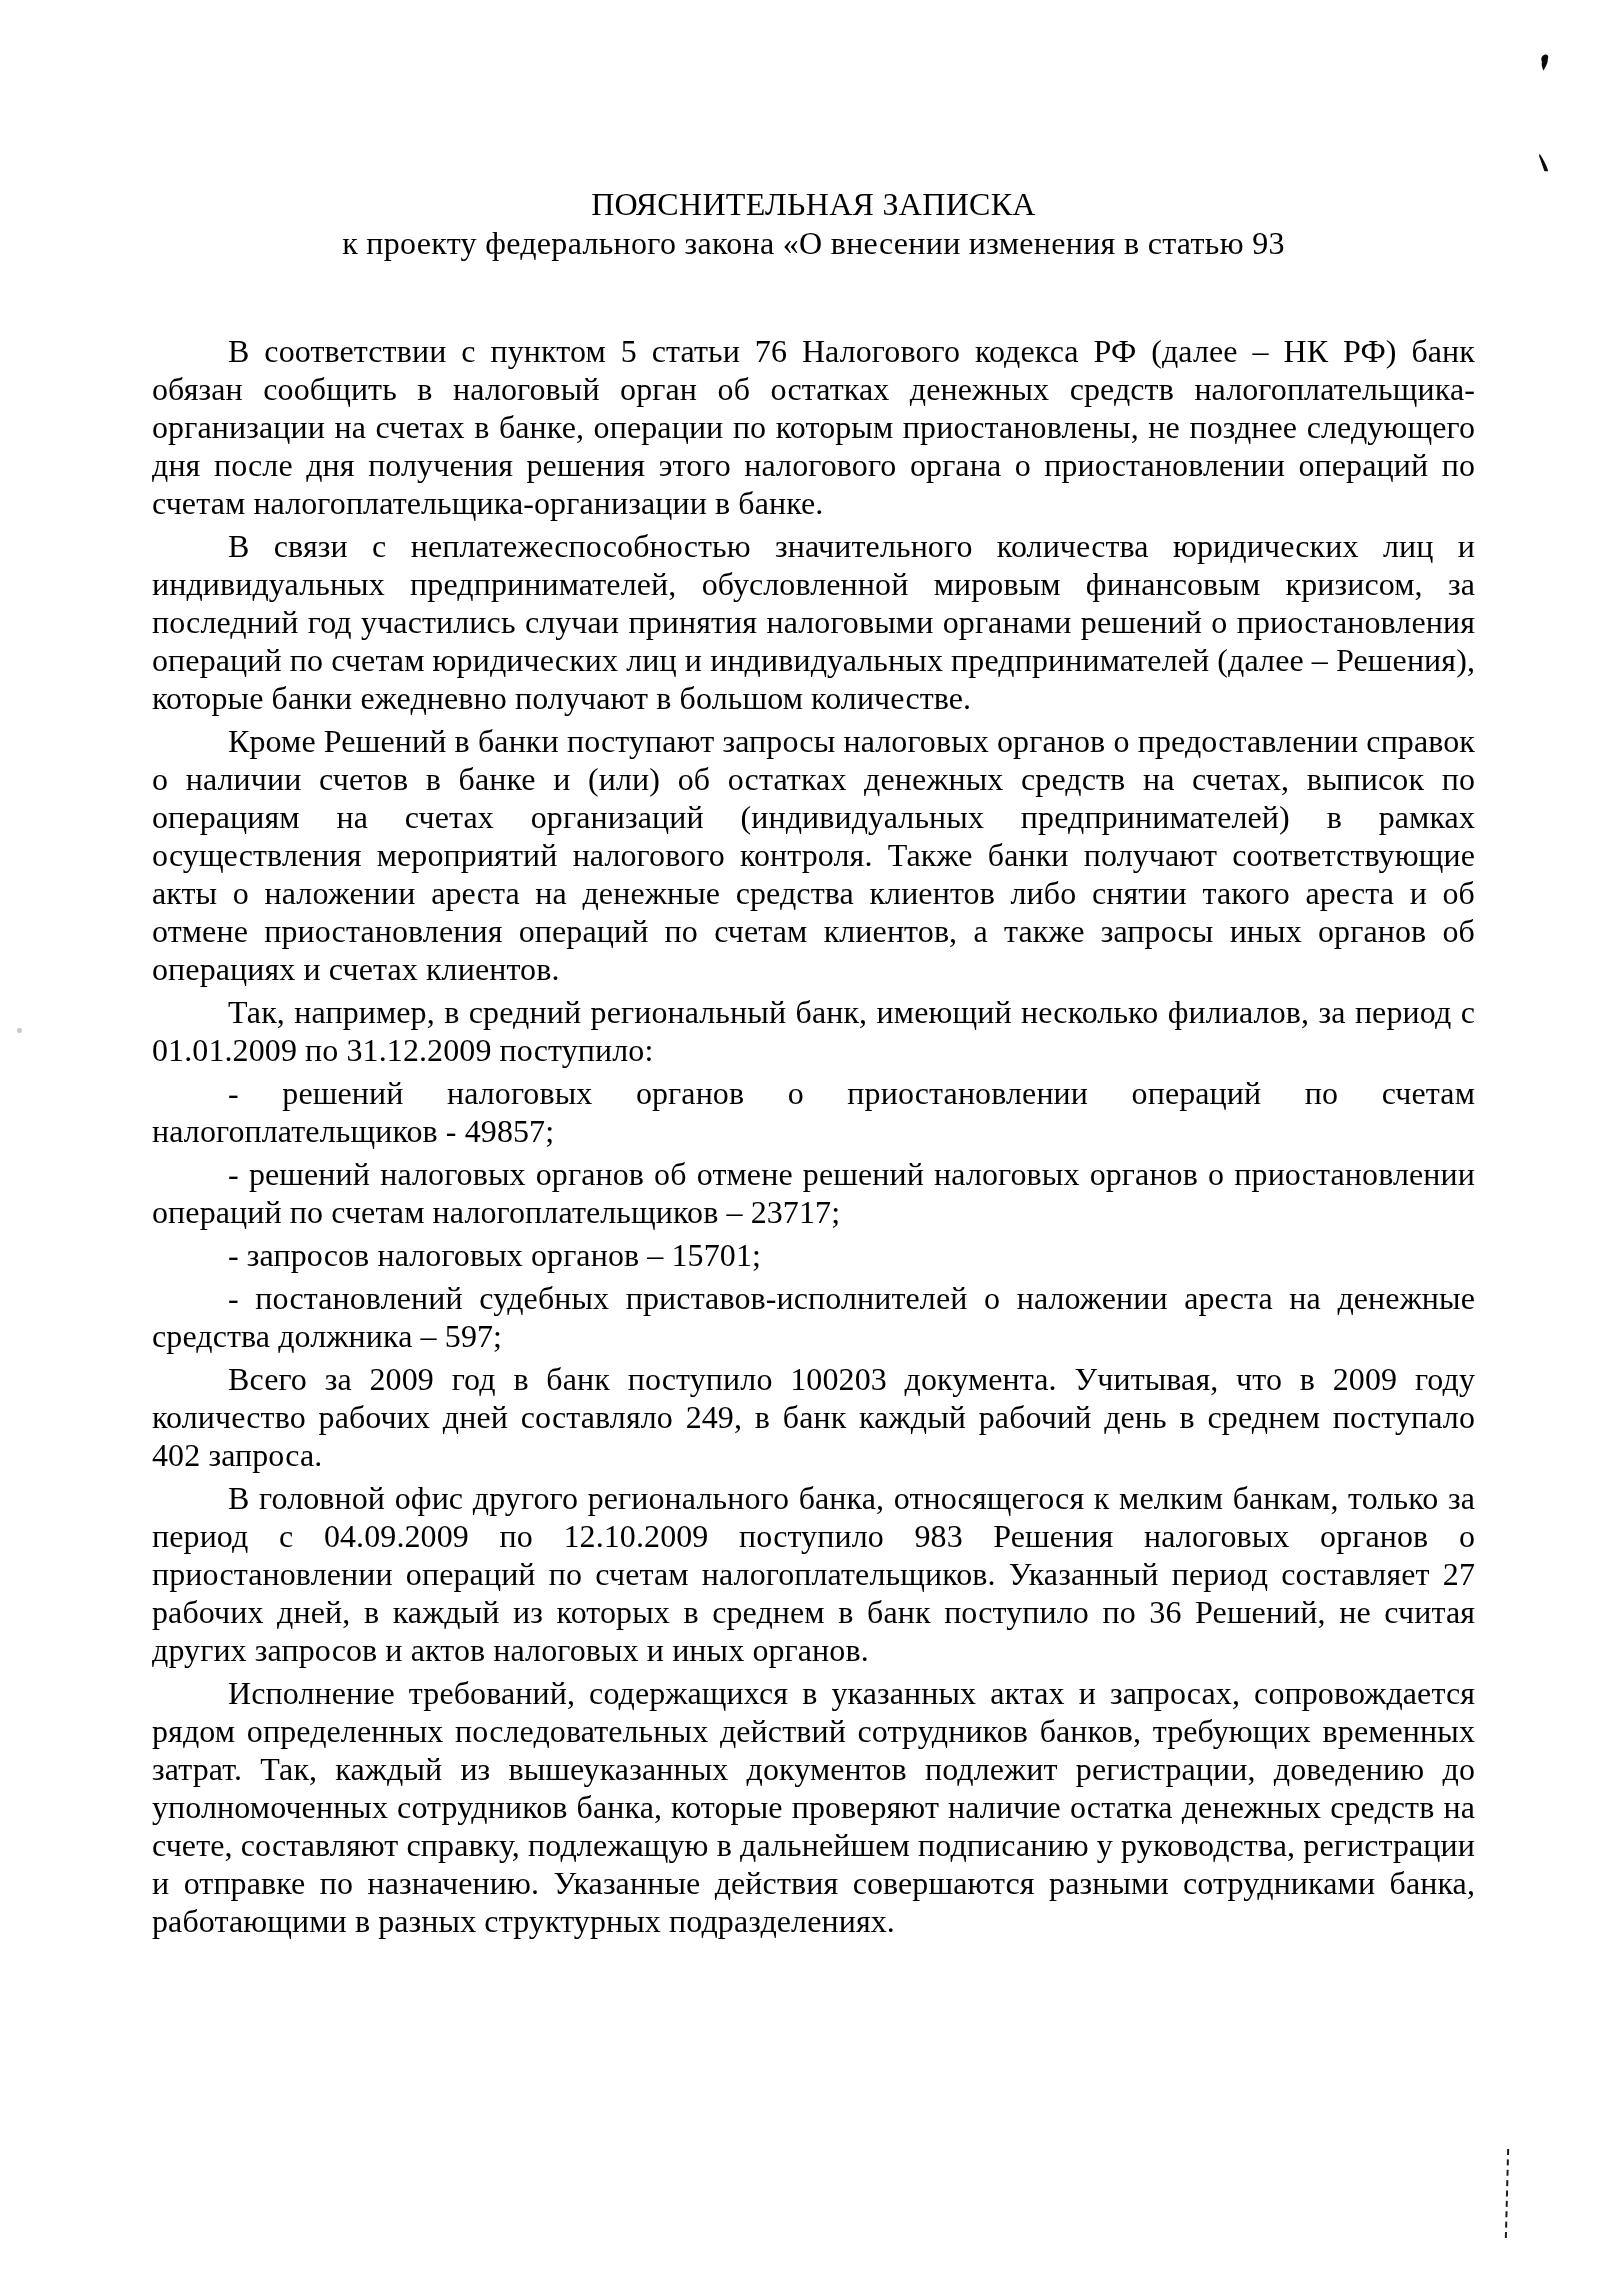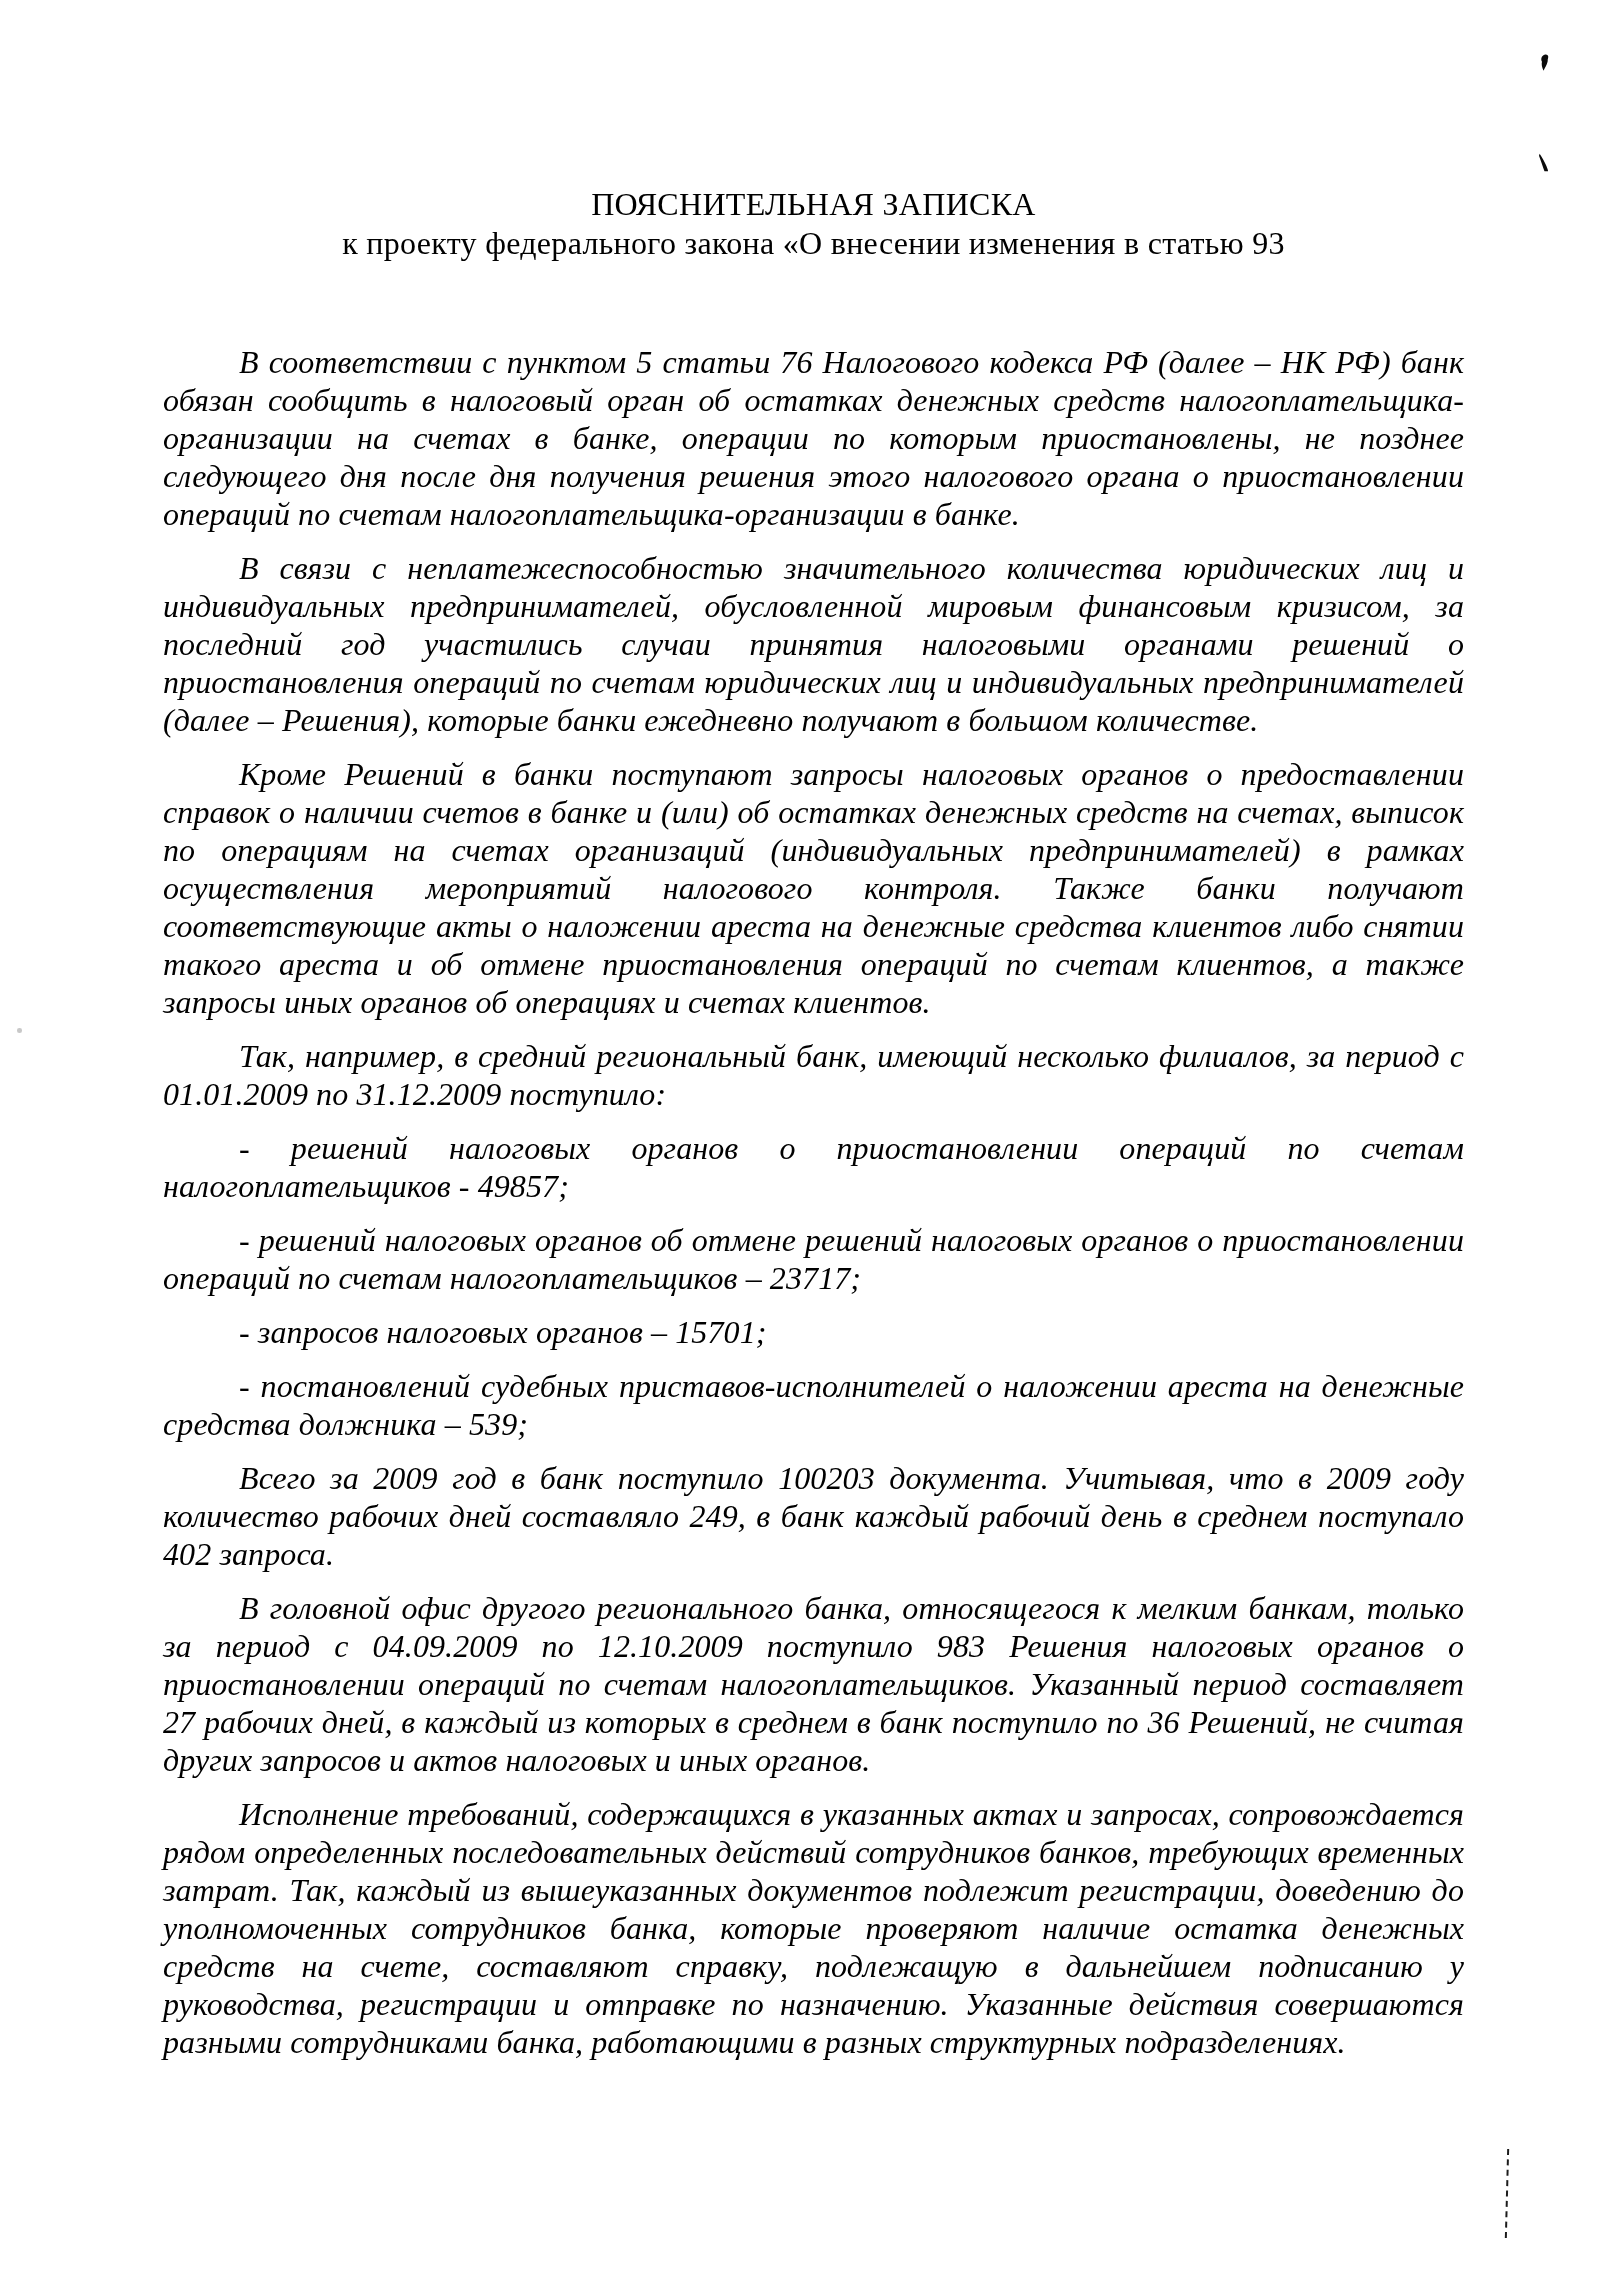--- a/index.html
+++ b/index.html
@@ -39,24 +39,23 @@
     top: 327px;
     left: 147px;
     width: 1333px;
     font-size: 32px;
     line-height: 38px;
     text-align: justify;
     letter-spacing: 0.1px;
     filter: blur(0.2px);
   }
   .body-text p {
-    margin: 16px;
+    margin: 5px;
     padding: 0;
     text-indent: 76px;
-    font-style: italic;
   }
   
   .ink-blob {
     position: absolute;
     left: 1540px;
     top: 54px;
     width: 9.7px;
     height: 17.4px;
   }
   .ink-tick {
@@ -97,21 +96,21 @@
   </h1>
 
   <div class="body-text">
     <p>В соответствии с пунктом 5 статьи 76 Налогового кодекса РФ (далее – НК РФ) банк обязан сообщить в налоговый орган об остатках денежных средств налогоплательщика-организации на счетах в банке, операции по которым приостановлены, не позднее следующего дня после дня получения решения этого налогового органа о приостановлении операций по счетам налогоплательщика-организации в банке.</p>
     <p>В связи с неплатежеспособностью значительного количества юридических лиц и индивидуальных предпринимателей, обусловленной мировым финансовым кризисом, за последний год участились случаи принятия налоговыми органами решений о приостановления операций по счетам юридических лиц и индивидуальных предпринимателей (далее – Решения), которые банки ежедневно получают в большом количестве.</p>
     <p>Кроме Решений в банки поступают запросы налоговых органов о предоставлении справок о наличии счетов в банке и (или) об остатках денежных средств на счетах, выписок по операциям на счетах организаций (индивидуальных предпринимателей) в рамках осуществления мероприятий налогового контроля. Также банки получают соответствующие акты о наложении ареста на денежные средства клиентов либо снятии такого ареста и об отмене приостановления операций по счетам клиентов, а также запросы иных органов об операциях и счетах клиентов.</p>
     <p>Так, например, в средний региональный банк, имеющий несколько филиалов, за период с 01.01.2009 по 31.12.2009 поступило:</p>
     <p>- решений налоговых органов о приостановлении операций по счетам налогоплательщиков - 49857;</p>
     <p>- решений налоговых органов об отмене решений налоговых органов о приостановлении операций по счетам налогоплательщиков – 23717;</p>
     <p>- запросов налоговых органов – 15701;</p>
-    <p>- постановлений судебных приставов-исполнителей о наложении ареста на денежные средства должника – 539;</p>
+    <p>- постановлений судебных приставов-исполнителей о наложении ареста на денежные средства должника – 597;</p>
     <p>Всего за 2009 год в банк поступило 100203 документа. Учитывая, что в 2009 году количество рабочих дней составляло 249, в банк каждый рабочий день в среднем поступало 402 запроса.</p>
     <p>В головной офис другого регионального банка, относящегося к мелким банкам, только за период с 04.09.2009 по 12.10.2009 поступило 983 Решения налоговых органов о приостановлении операций по счетам налогоплательщиков. Указанный период составляет 27 рабочих дней, в каждый из которых в среднем в банк поступило по 36 Решений, не считая других запросов и актов налоговых и иных органов.</p>
     <p>Исполнение требований, содержащихся в указанных актах и запросах, сопровождается рядом определенных последовательных действий сотрудников банков, требующих временных затрат. Так, каждый из вышеуказанных документов подлежит регистрации, доведению до уполномоченных сотрудников банка, которые проверяют наличие остатка денежных средств на счете, составляют справку, подлежащую в дальнейшем подписанию у руководства, регистрации и отправке по назначению. Указанные действия совершаются разными сотрудниками банка, работающими в разных структурных подразделениях.</p>
   </div>
 
   <span class="ink-blob">
     <svg width="9.7" height="17.4" viewBox="0 0 15 27" xmlns="http://www.w3.org/2000/svg">
       <path d="M7 1 C11 0 14 3 12.5 6.5 C11.5 9 12.5 10.5 11.5 13 C10.5 17 8 21 5.5 26 C3 21 2 16 3 12 C1 8 2 2.5 7 1 Z" fill="#0a0a0a"></path>
     </svg>
   </span>

